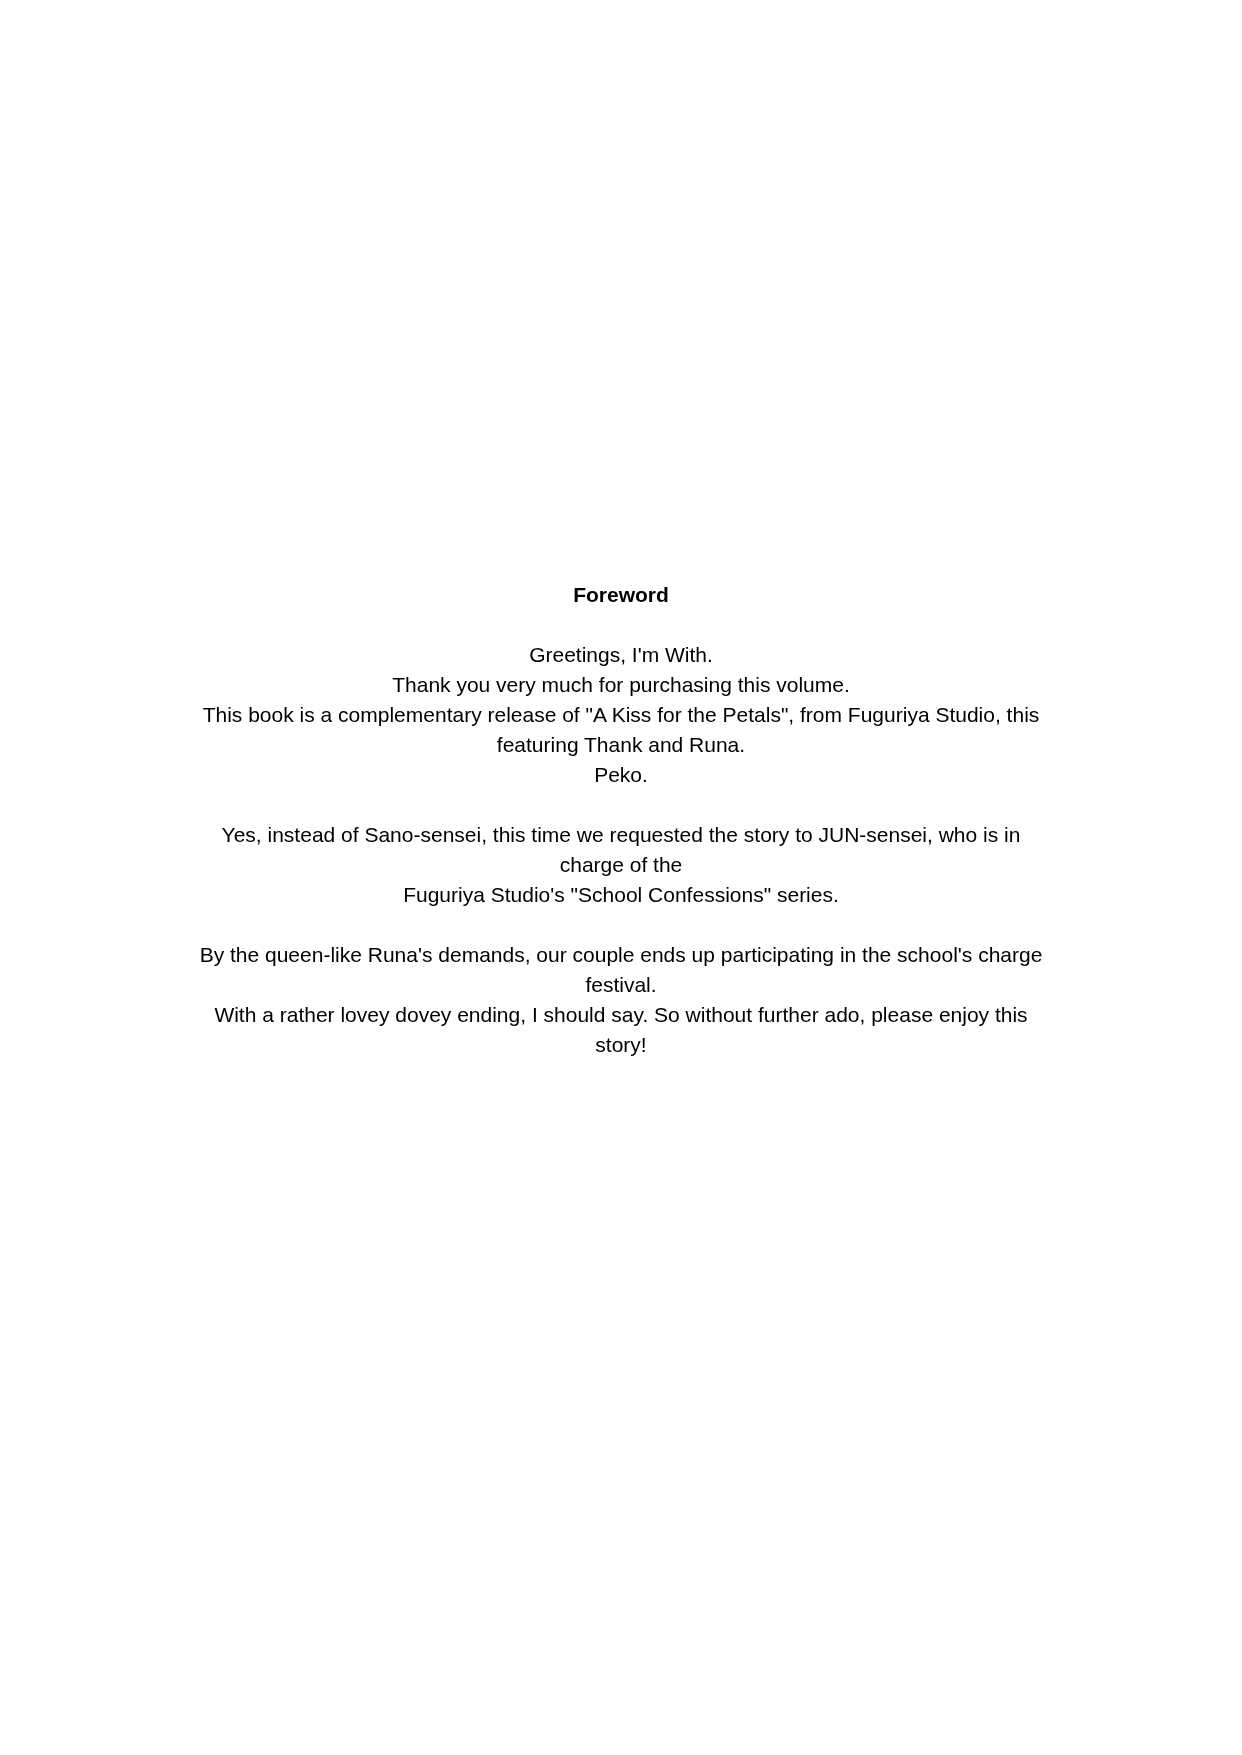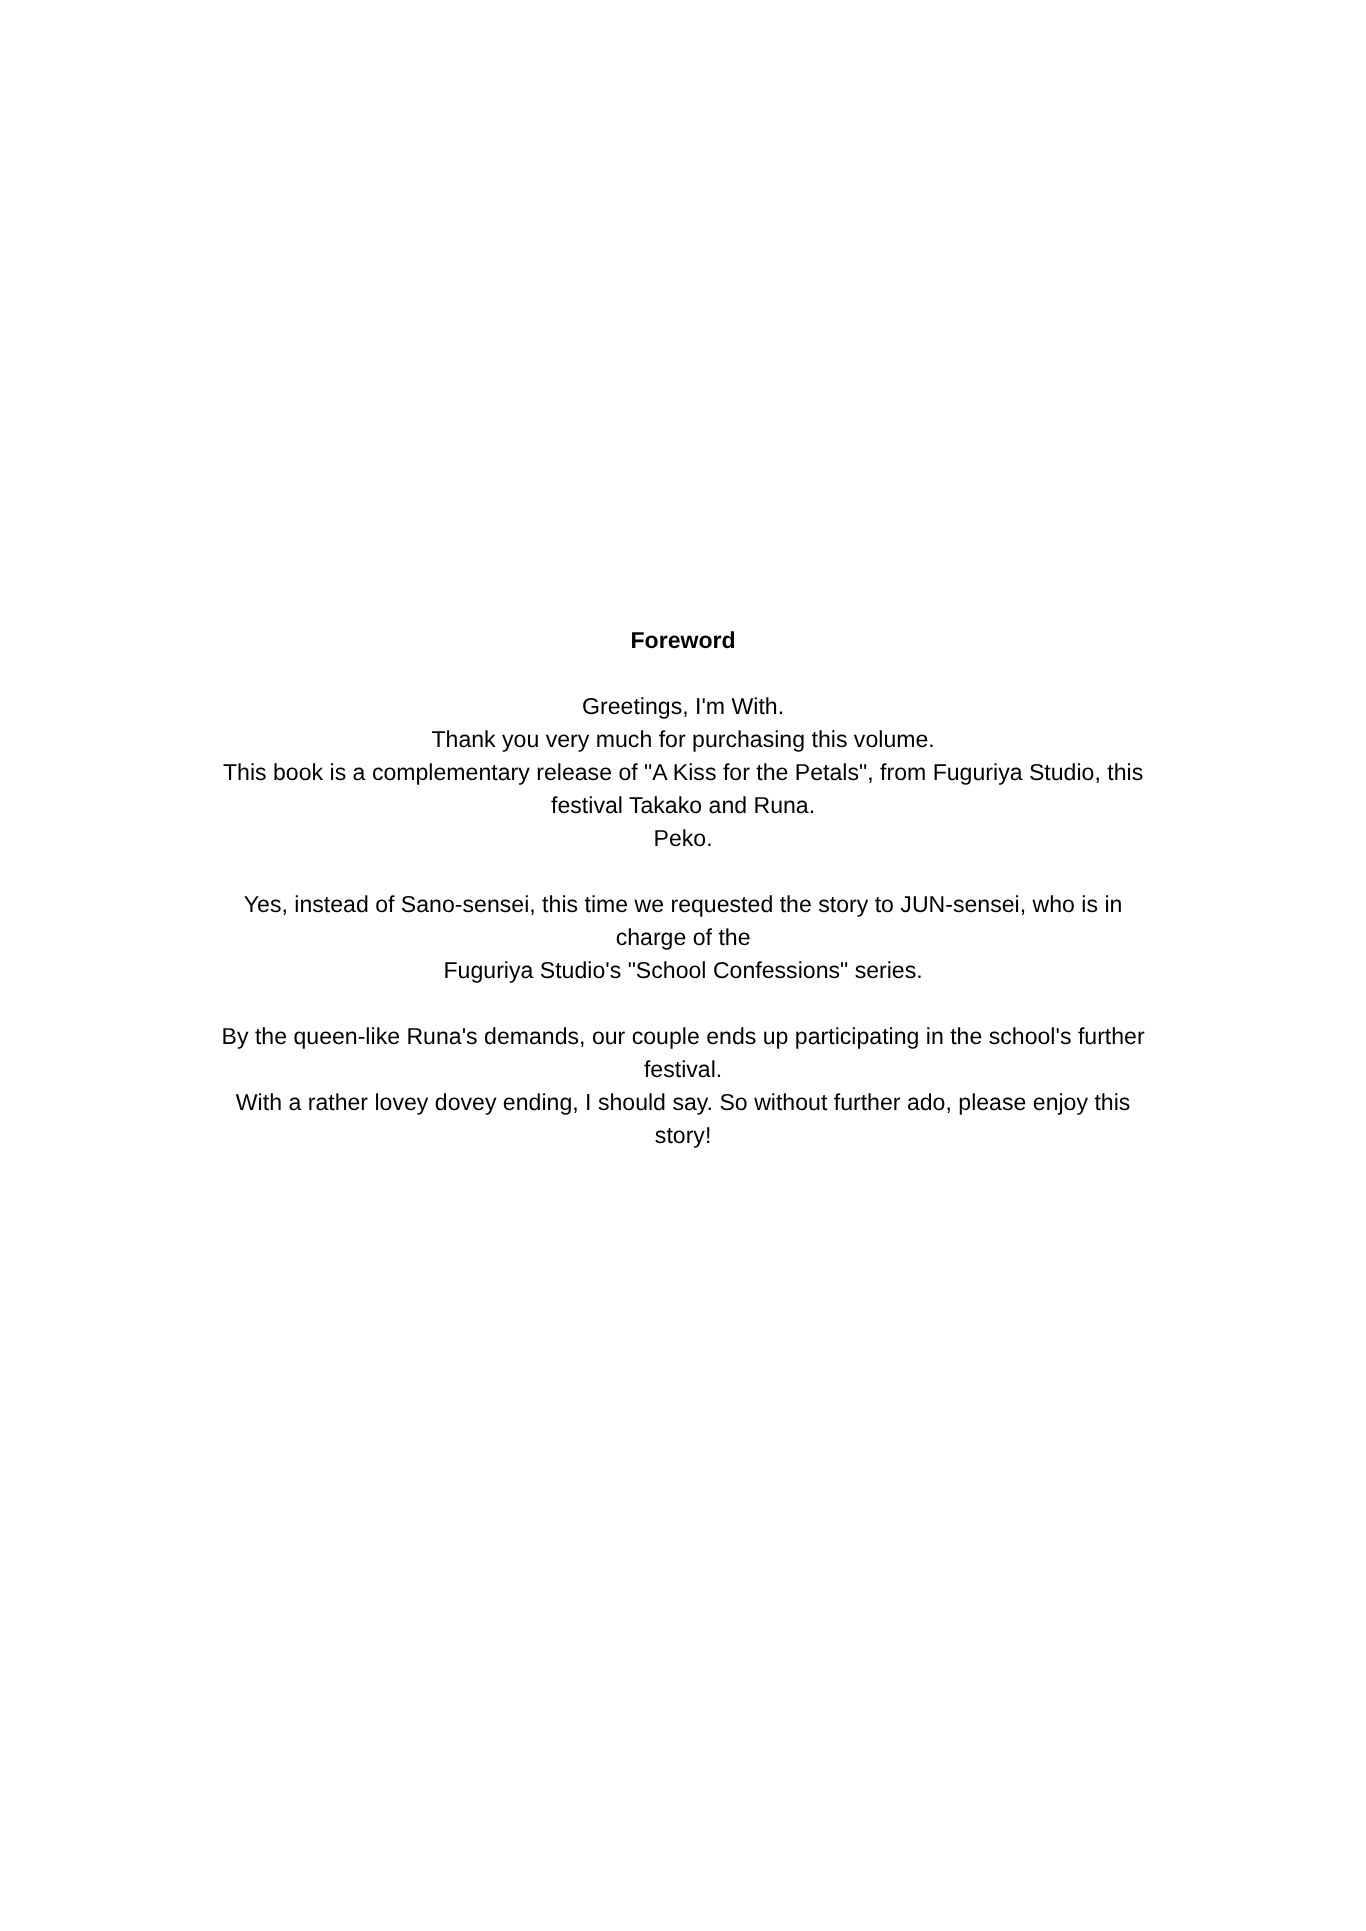--- a/index.html
+++ b/index.html
@@ -11,21 +11,21 @@
     width: 1242px;
     min-height: 1755px;
     font-family: "Liberation Sans", sans-serif;
     font-size: 21px;
     line-height: 30px;
     color: #000000;
     -webkit-font-smoothing: antialiased;
   }
   .page {
     width: 976px;
-    margin: 0 auto;
+    margin: 12px auto;
     padding-top: 568px;
     text-align: center;
     box-sizing: border-box;
   }
   .heading {
     font-size: 21px;
     line-height: 30px;
     font-weight: bold;
     margin: 0 0 30px 0;
   }
@@ -44,30 +44,30 @@
 <body>
 
 <main class="page">
 
   <h1 class="heading">Foreword</h1>
 
   <p class="para">
     <span class="line">Greetings, I'm With.</span>
     <span class="line">Thank you very much for purchasing this volume.</span>
     <span class="line">This book is a complementary release of "A Kiss for the Petals", from Fuguriya Studio, this</span>
-    <span class="line">festival Takako and Runa.</span>
+    <span class="line">featuring Thank and Runa.</span>
     <span class="line">Peko.</span>
   </p>
 
   <p class="para">
     <span class="line">Yes, instead of Sano-sensei, this time we requested the story to JUN-sensei, who is in</span>
     <span class="line">charge of the</span>
     <span class="line">Fuguriya Studio's "School Confessions" series.</span>
   </p>
 
   <p class="para">
-    <span class="line">By the queen-like Runa's demands, our couple ends up participating in the school's further</span>
+    <span class="line">By the queen-like Runa's demands, our couple ends up participating in the school's charge</span>
     <span class="line">festival.</span>
     <span class="line">With a rather lovey dovey ending, I should say. So without further ado, please enjoy this</span>
     <span class="line">story!</span>
   </p>
 
 </main>
 
 </body></html>

